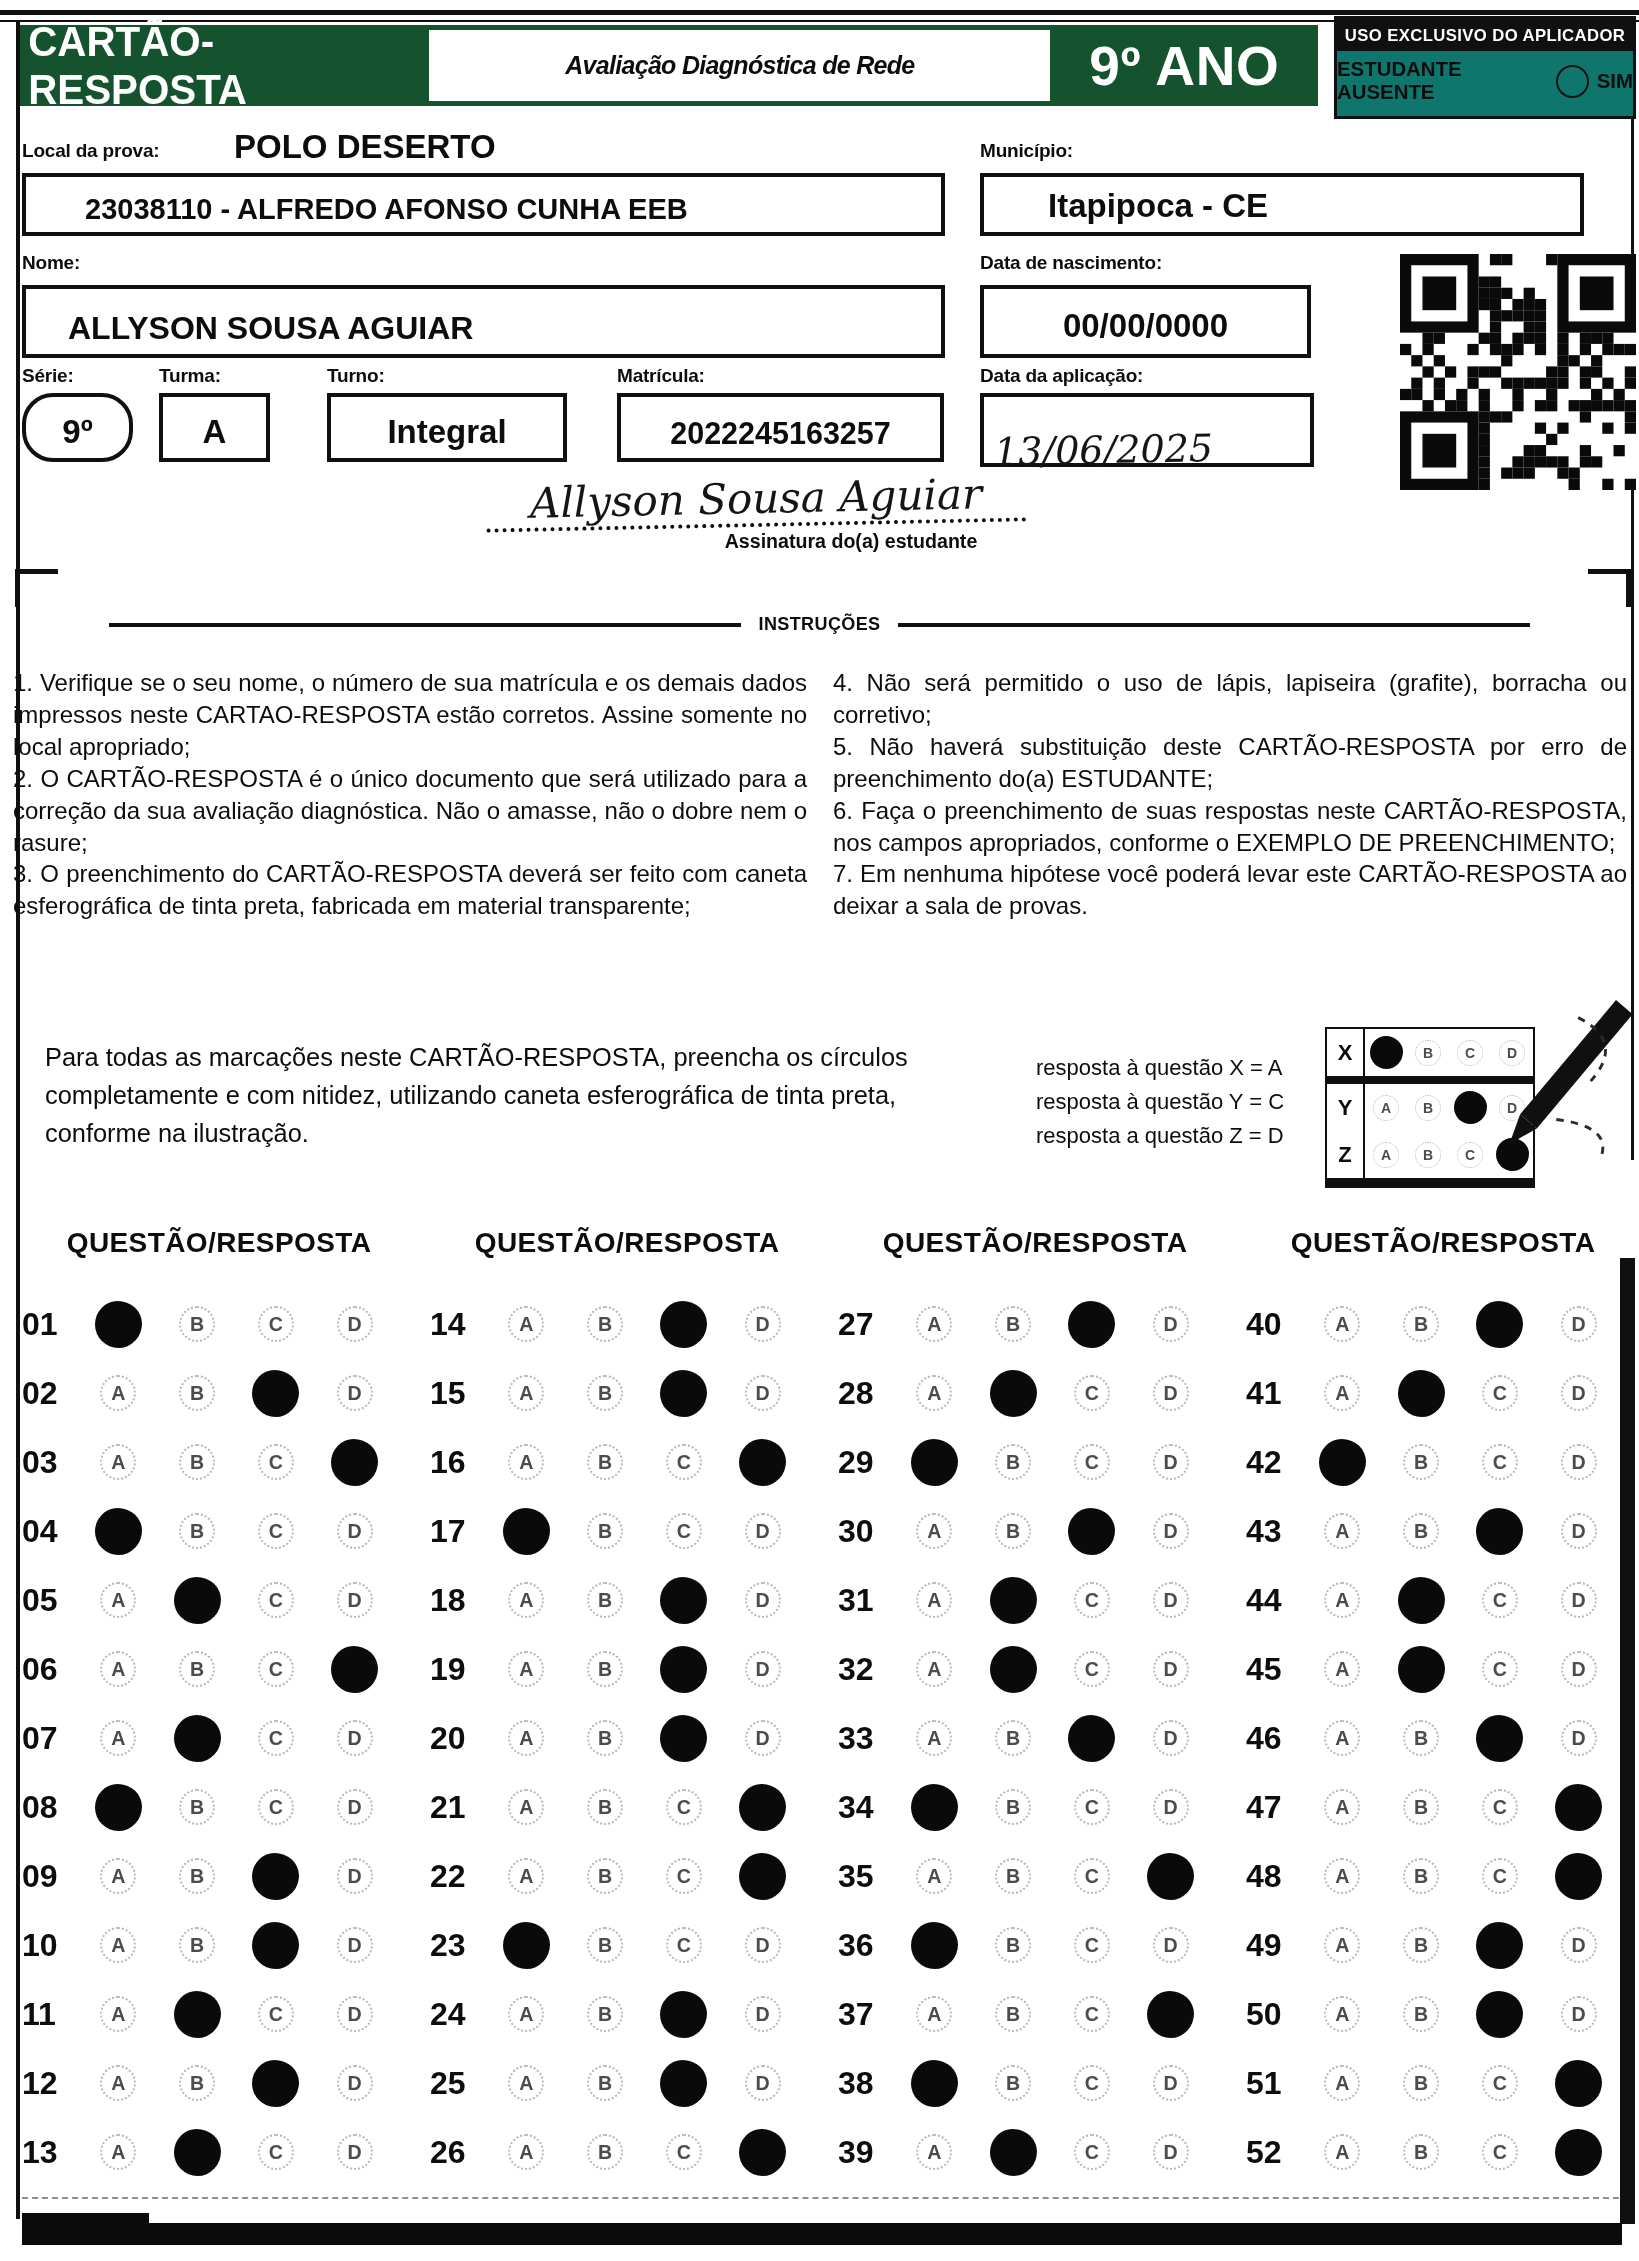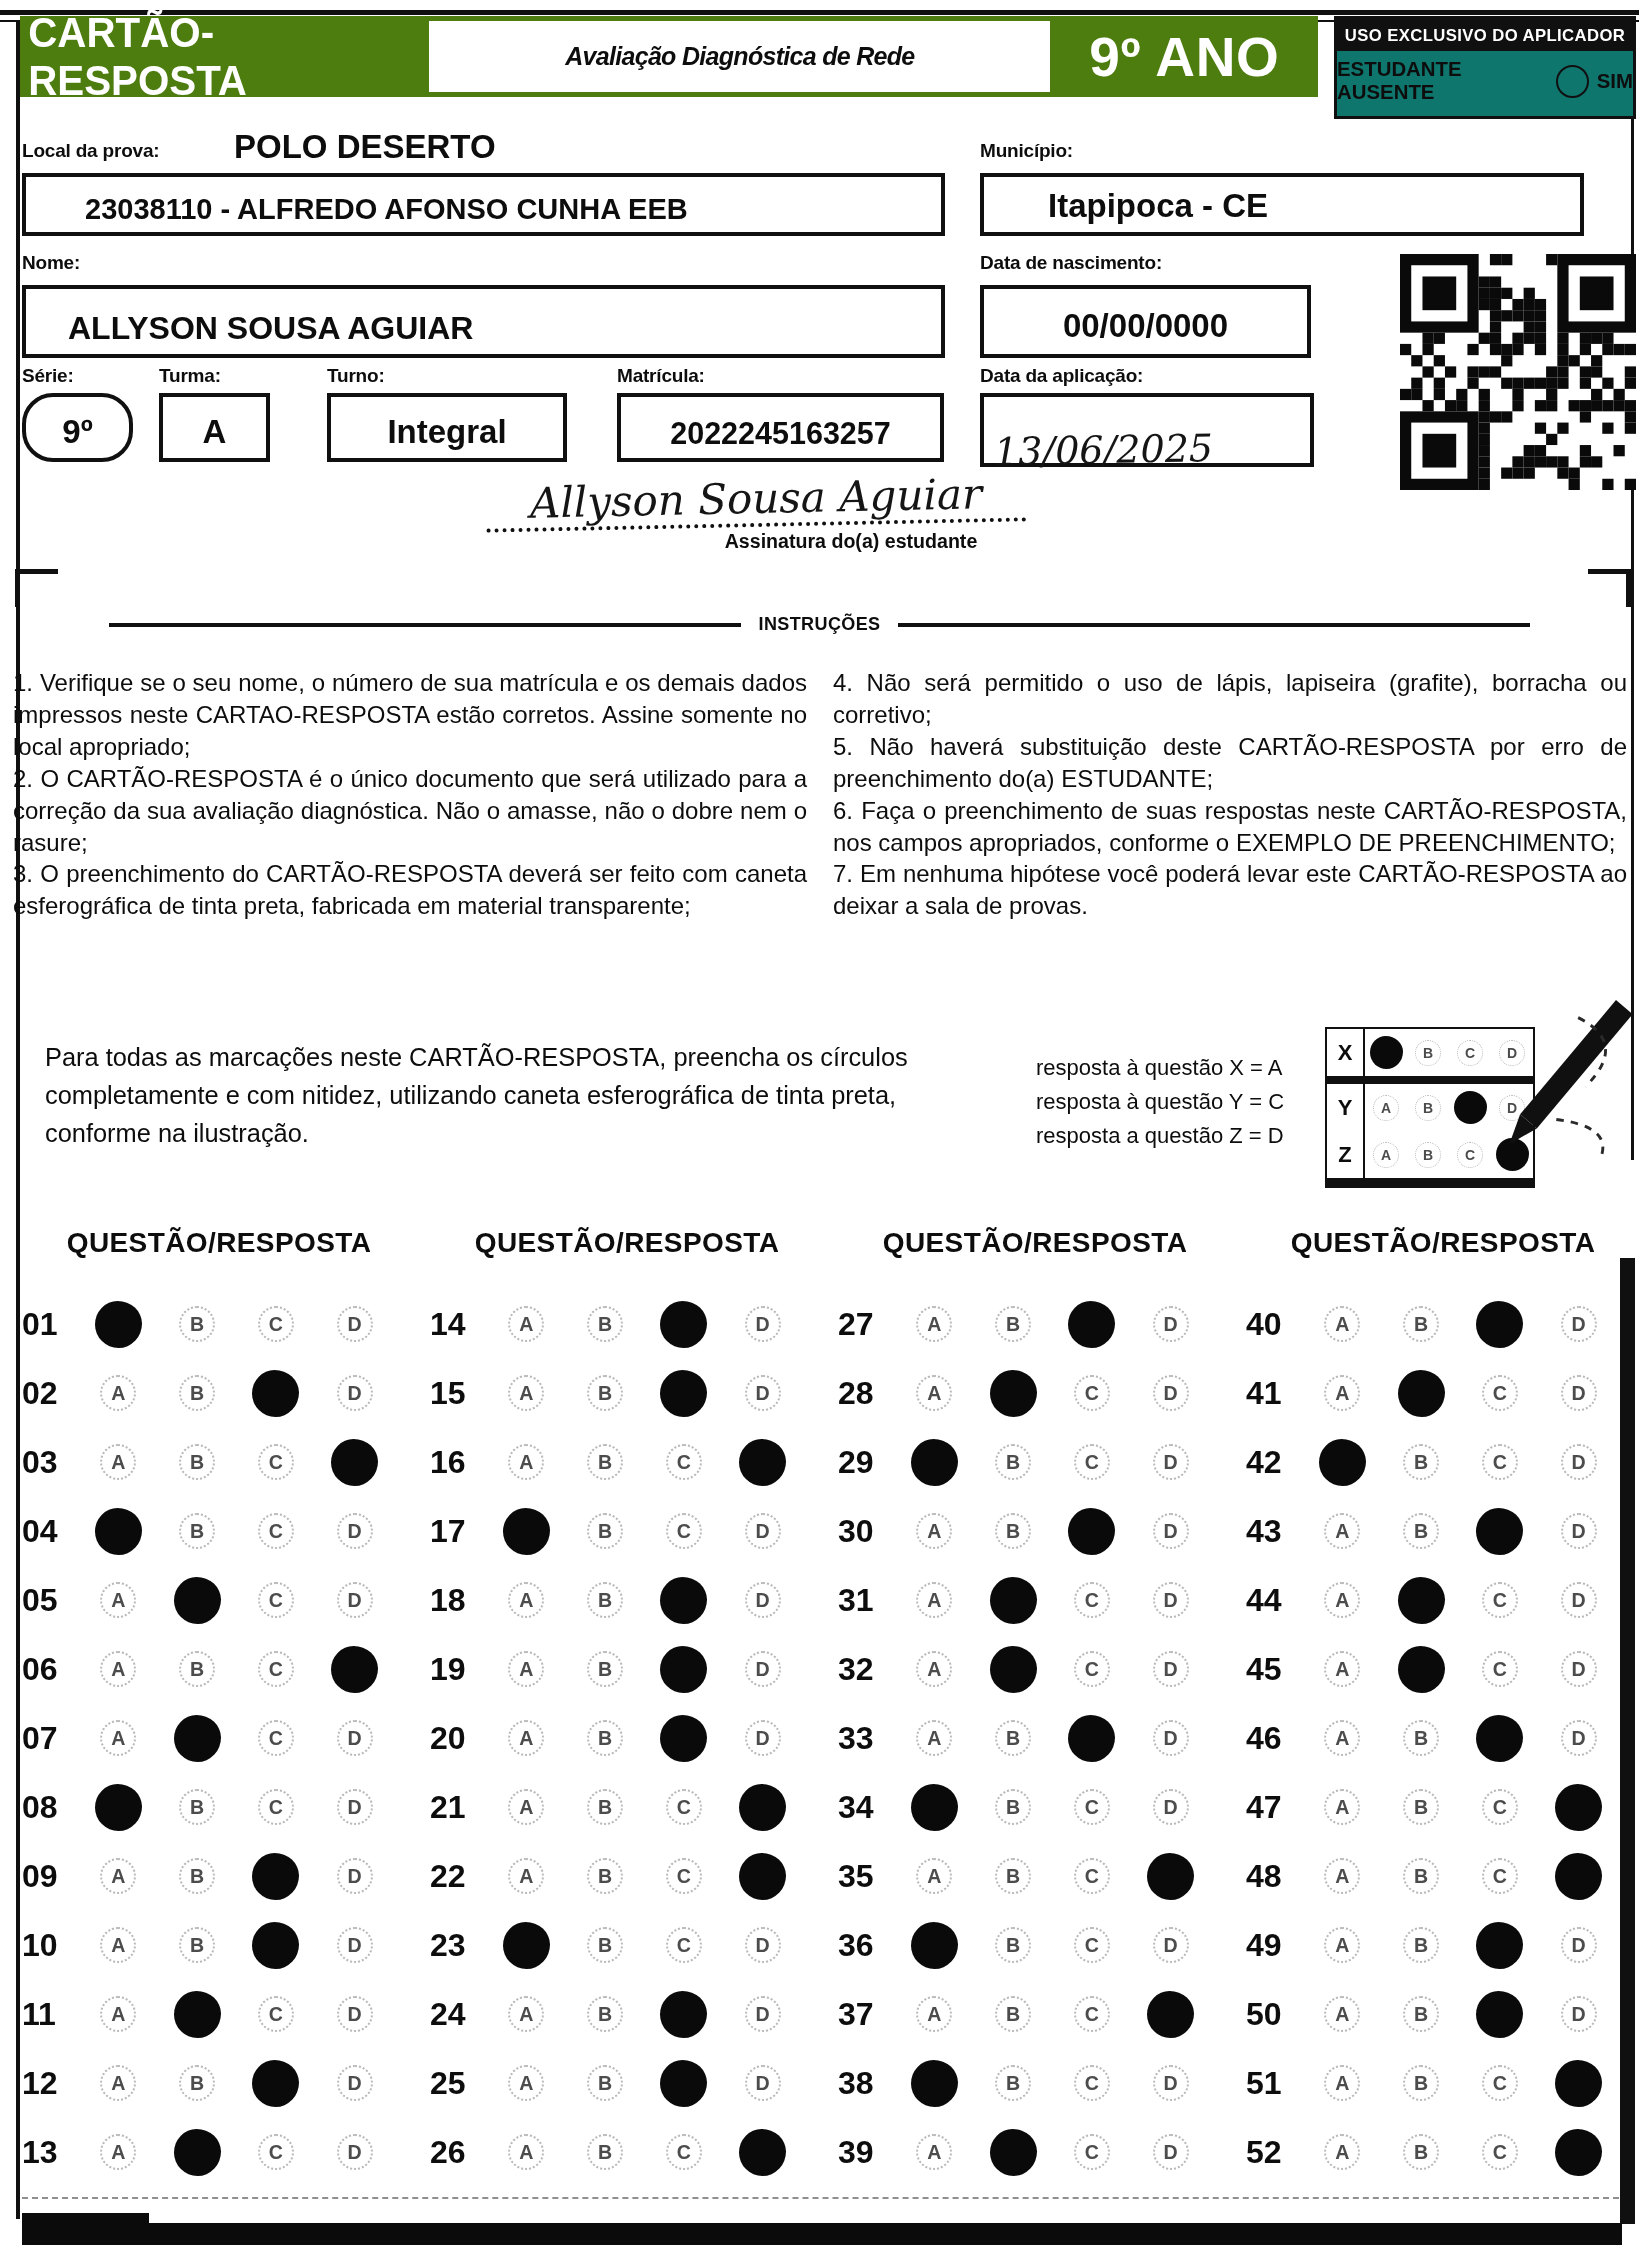--- a/index.html
+++ b/index.html
@@ -8,21 +8,21 @@
   
   .top-rule{position:absolute;top:10.2px;left:0;width:100%;height:5.1px;border-top:5.8px solid #101010;border-bottom:2.2px solid #101010;}
   .left-rule{position:absolute;left:16px;top:22px;width:4.4px;height:2197px;background:#101010;}
   .right-rule{position:absolute;right:5.8px;top:22px;width:2.9px;height:1138px;background:#101010;}
   .right-bar{position:absolute;left:1620px;top:1258px;width:14.5px;height:966px;background:#101010;}
   .bottom-bar{position:absolute;left:22px;top:2223px;width:1600px;height:22px;background:#0b0b0b;}
   .bottom-step{position:absolute;left:22px;top:2213px;width:127px;height:32px;background:#0b0b0b;}
   .mark-left{position:absolute;left:14.5px;top:569px;width:38px;height:33px;border-left:5.1px solid #101010;border-top:5.1px solid #101010;}
   .mark-right{position:absolute;right:8.7px;top:569px;width:38px;height:33px;border-right:5.1px solid #101010;border-top:5.1px solid #101010;}
   
-  .header-strip{position:absolute;left:20.4px;top:16px;width:1298px;height:81px;background:#4d7c0f;display:flex;}
+  .header-strip{position:absolute;left:20.4px;top:25px;width:1298px;height:81px;background:#14532d;display:flex;}
   .card-title{width:409px;display:flex;align-items:center;justify-content:center;color:#fff;font-weight:bold;font-size:42px;letter-spacing:0px;transform:scaleX(.96);}
   .exam-title-box{flex:1;background:#fff;margin:5.1px 0;display:flex;align-items:center;justify-content:center;}
   .exam-title{font-weight:bold;font-size:25px;letter-spacing:-0.7px;font-style:italic;}
   .grade{width:268px;display:flex;align-items:center;justify-content:center;color:#fff;font-weight:800;font-size:55px;letter-spacing:0.7px;}
   .applicator-box{position:absolute;left:1334px;top:16px;width:302px;height:103px;border:3.6px solid #101010;background:#0f766e;box-sizing:border-box;}
   .applicator-title{background:#101010;color:#fff;font-size:16.7px;font-weight:bold;text-align:center;padding:6.5px 0 5.8px;letter-spacing:0.4px;}
   .applicator-row{display:flex;align-items:center;justify-content:center;gap:7.3px;height:60px;font-weight:bold;font-size:20.4px;}
   .absent-circle{width:29px;height:29px;border:2.2px solid #101010;border-radius:50%;flex:0 0 auto;}
   
   .lbl{position:absolute;font-size:19px;font-weight:bold;letter-spacing:-0.2px;}

